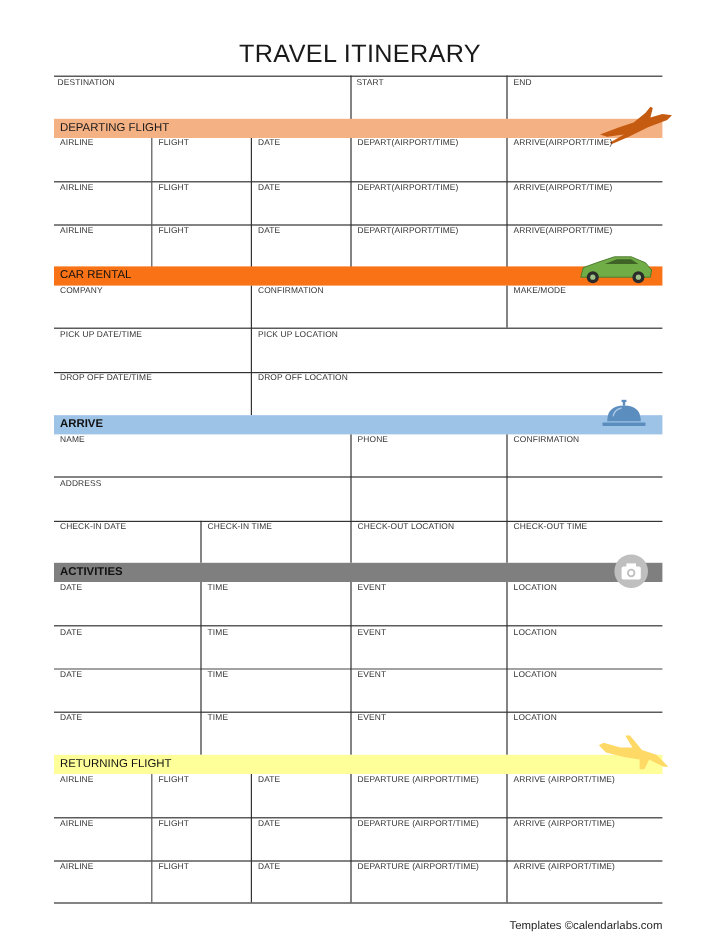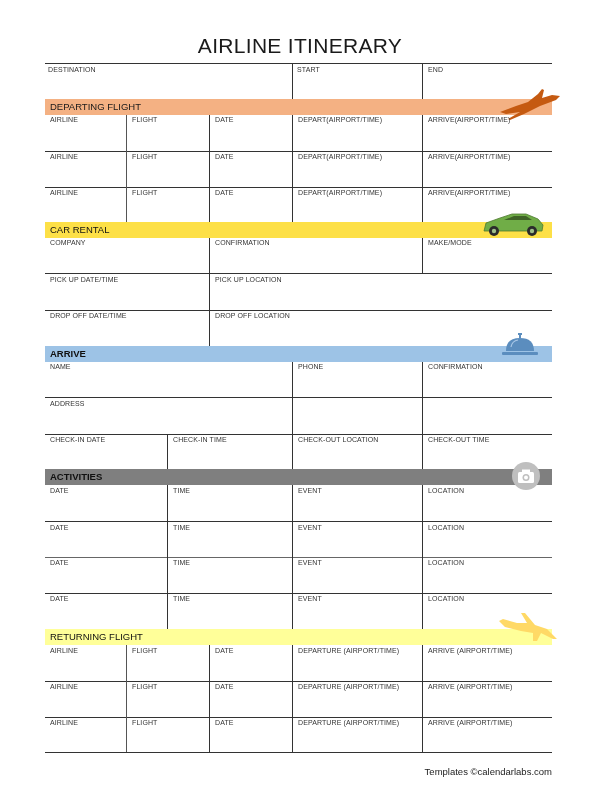--- a/index.html
+++ b/index.html
@@ -11,21 +11,21 @@
   .vline { position: absolute; width: 0; border-left: 1.5px solid #333; }
   .lbl { position: absolute; font-size: 7px; color: #333; white-space: nowrap; letter-spacing: 0.1px; }
   .band { position: absolute; left: 0; width: 507px; height: 16px; }
   .band-text { position: absolute; left: 5px; top: 2px; font-size: 9.5px; white-space: nowrap; }
   .icon { position: absolute; }
   .footer { position: absolute; right: 48px; top: 766px; font-size: 9.5px; color: #222; }
 </style>
 </head>
 <body>
 
-<div class="title">AIRLINE ITINERARY</div>
+<div class="title">TRAVEL ITINERARY</div>
 
 <div class="sheet">
 
   <div class="hline" style="top:0"></div>
   <div class="vline" style="left:247px;top:0;height:37px"></div>
   <div class="vline" style="left:377px;top:0;height:37px"></div>
   <div class="lbl" style="left:3px;top:3px">DESTINATION</div>
   <div class="lbl" style="left:252px;top:3px">START</div>
   <div class="lbl" style="left:383px;top:3px">END</div>
 
@@ -54,21 +54,21 @@
   <div class="lbl" style="left:170px;top:90px">DATE</div>
   <div class="lbl" style="left:253px;top:90px">DEPART(AIRPORT/TIME)</div>
   <div class="lbl" style="left:383px;top:90px">ARRIVE(AIRPORT/TIME)</div>
 
   <div class="lbl" style="left:5px;top:126px">AIRLINE</div>
   <div class="lbl" style="left:87px;top:126px">FLIGHT</div>
   <div class="lbl" style="left:170px;top:126px">DATE</div>
   <div class="lbl" style="left:253px;top:126px">DEPART(AIRPORT/TIME)</div>
   <div class="lbl" style="left:383px;top:126px">ARRIVE(AIRPORT/TIME)</div>
 
-  <div class="band" style="top:159px;background:#fde047">
+  <div class="band" style="top:159px;background:#f97316">
     <span class="band-text" style="color:#111">CAR RENTAL</span>
   </div>
   <svg class="icon" style="left:437px;top:148px" width="62" height="27" viewBox="0 0 62 27">
     <path d="M2 20 L4 12 L18 7 L30 3 L44 3 L56 8 L61 14 L60 20 Z" fill="#70AD47" stroke="#4E7A30" stroke-width="0.8"></path>
     <path d="M22 9 L32 5 L44 5 L50 9 Z" fill="#3F6327"></path>
     <circle cx="12" cy="20" r="5" fill="#2b2b2b"></circle>
       <circle cx="12" cy="20" r="2.2" fill="#9fbf88"></circle>
     <circle cx="50" cy="20" r="5" fill="#2b2b2b"></circle>
       <circle cx="50" cy="20" r="2.2" fill="#9fbf88"></circle>
   </svg>

